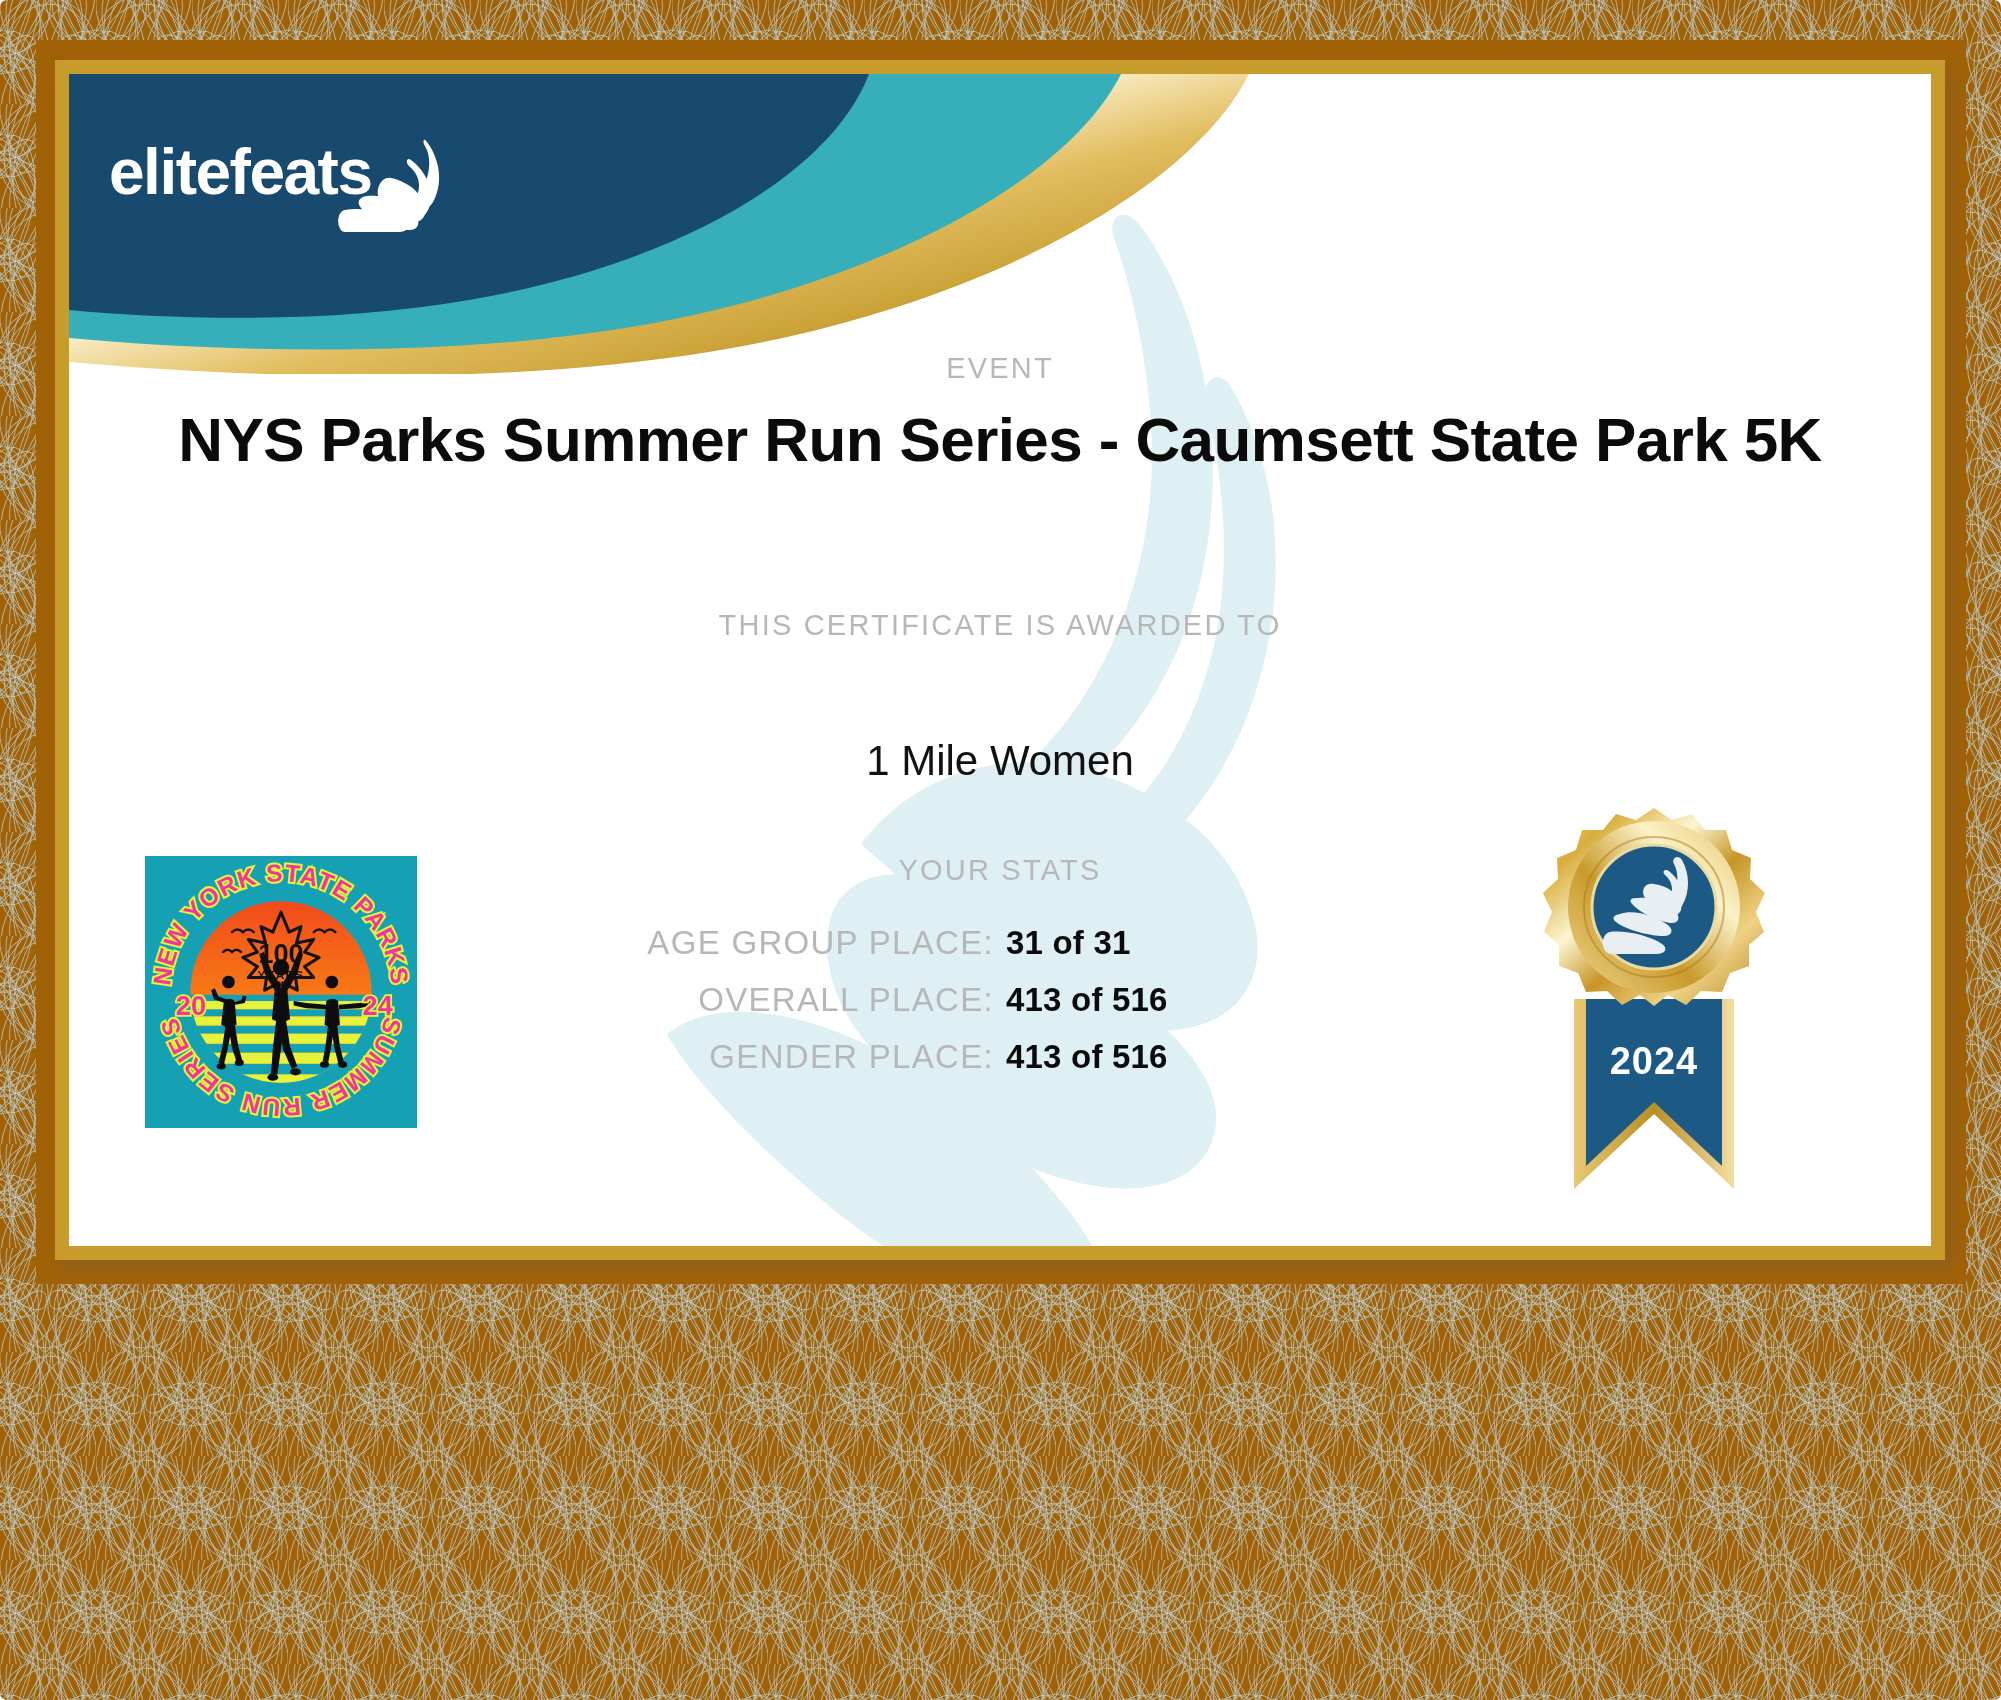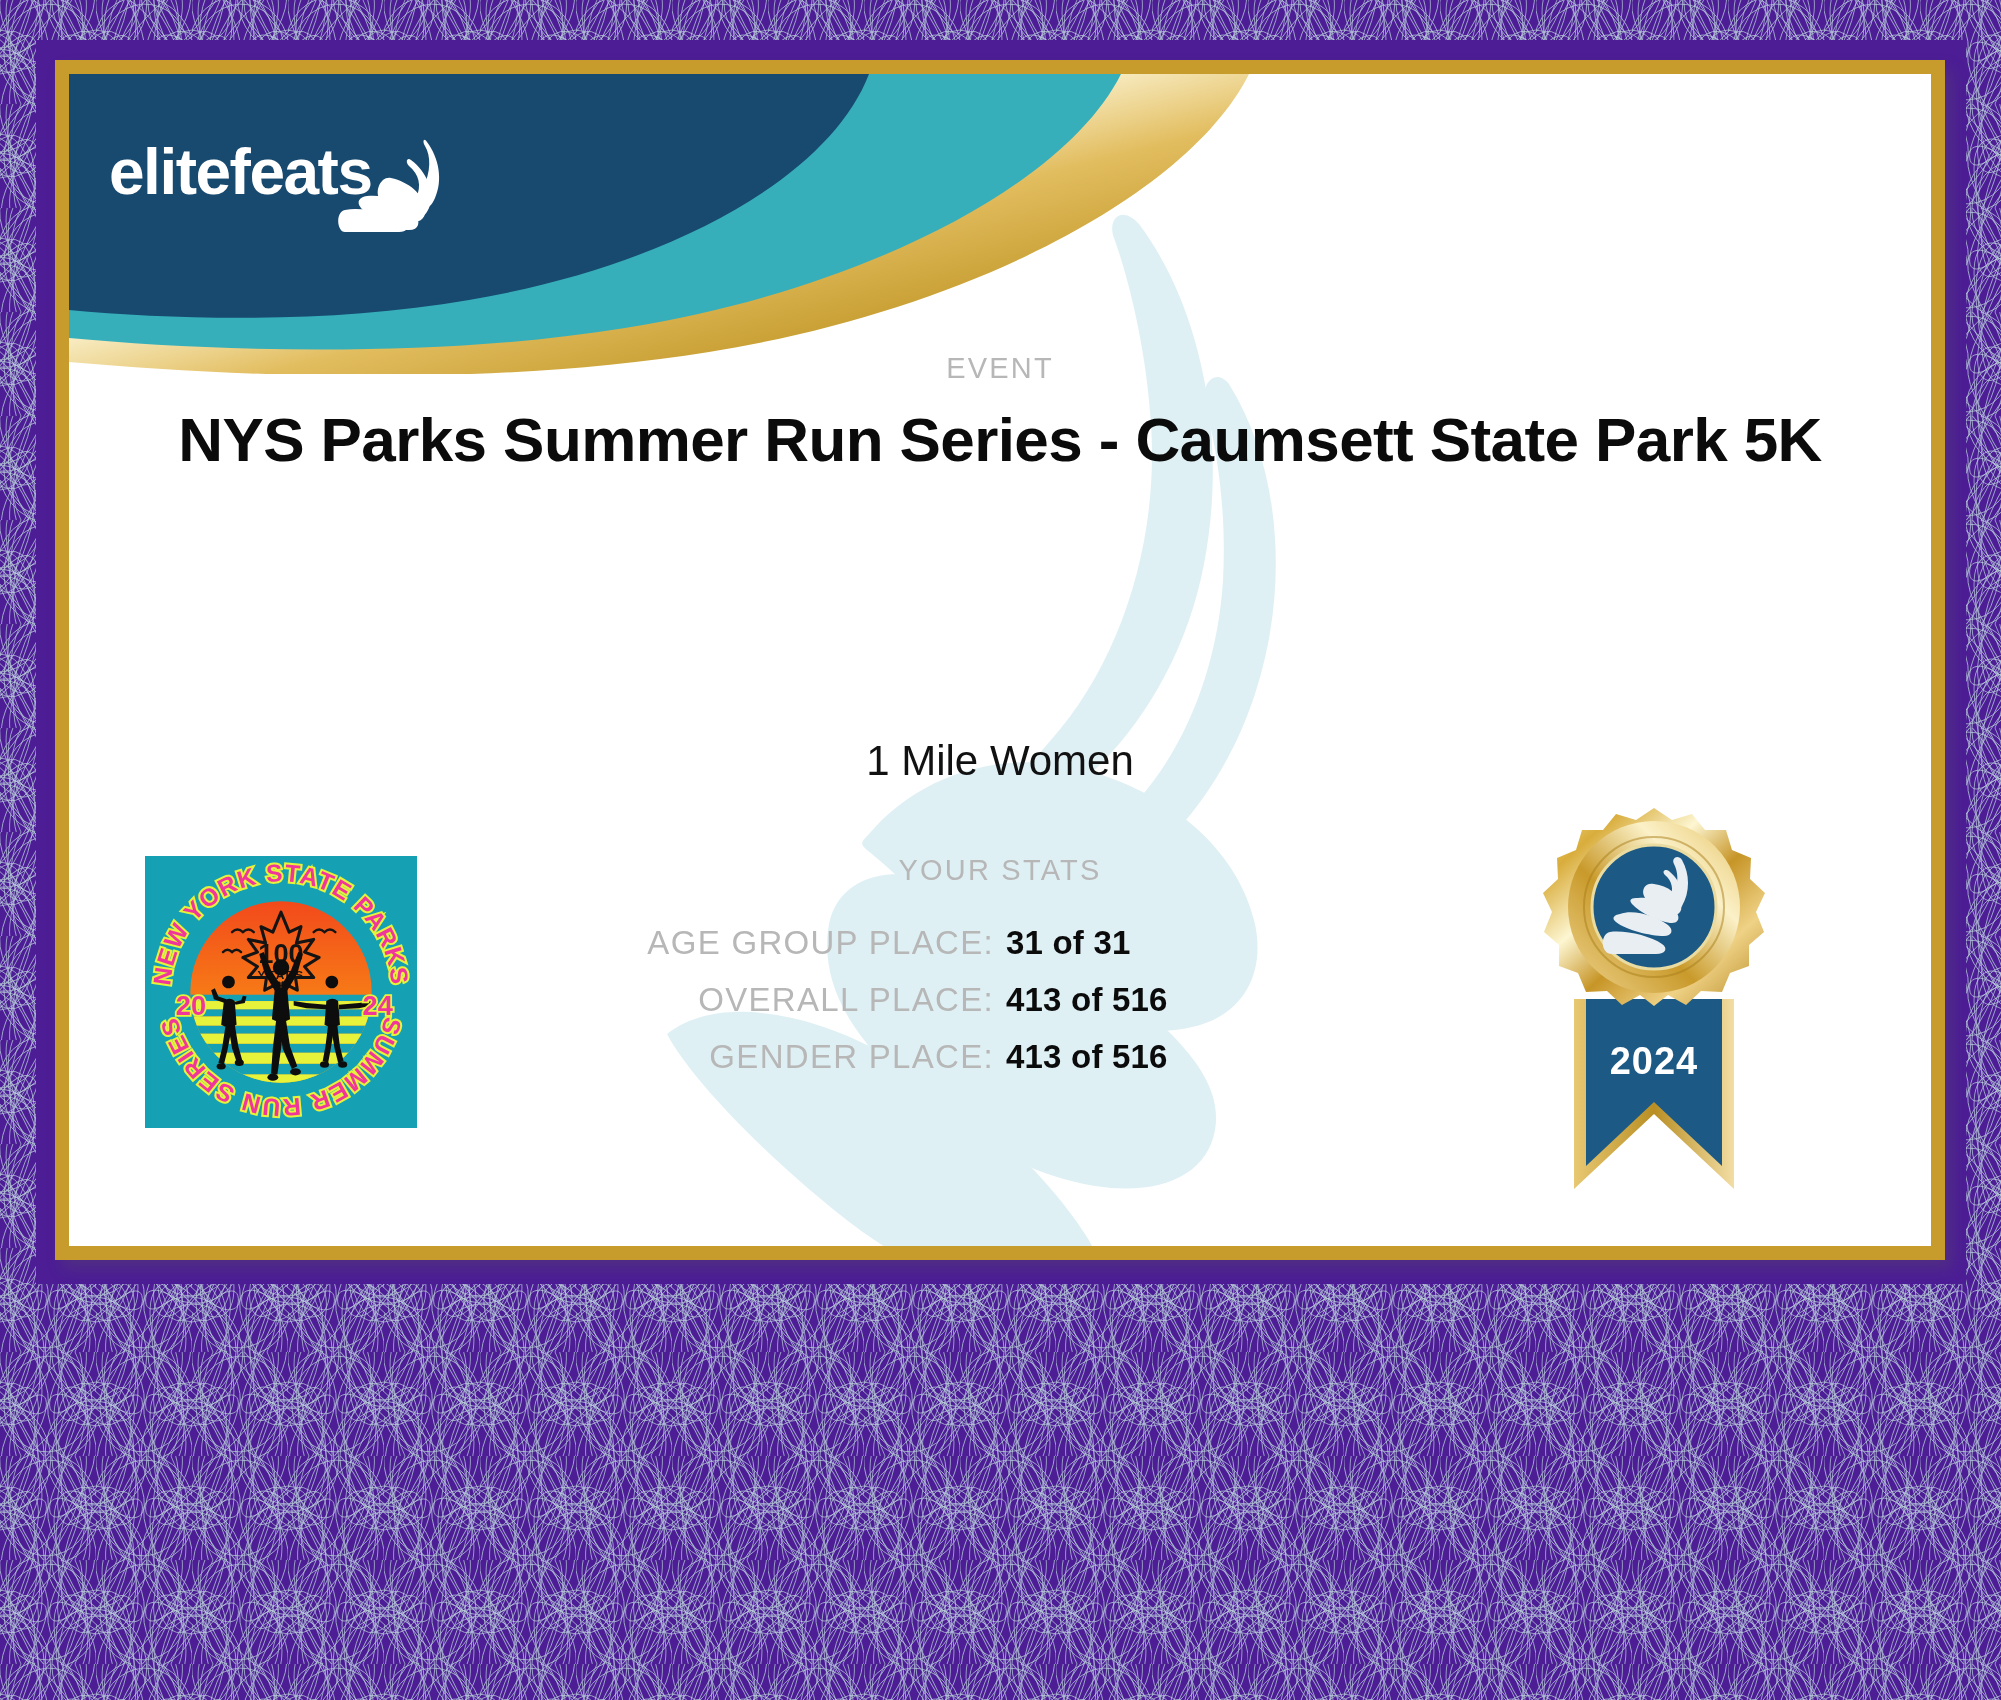--- a/index.html
+++ b/index.html
@@ -12,22 +12,23 @@
     height: 1700px;
     font-family: "Liberation Sans", sans-serif;
     overflow: hidden;
     position: relative;
   }
 
   
   #page {
     position: absolute;
     inset: 0;
-    background: #4c1d95;
+    background: #a16207;
     overflow: hidden;
+    border-radius: 7px;
   }
   #guilloche {
     position: absolute;
     inset: 0;
     pointer-events: none;
   }
 
   
   #cert-card {
     position: absolute;
@@ -292,20 +293,21 @@
                    C 284 106, 262 96, 252 84 C 247 78, 250 73, 258 72 Z"></path>
           <path d="M236 86 C 254 82, 280 90, 294 100 C 300 104, 298 108, 290 108
                    L 236 108 C 228 108, 226 88, 236 86 Z"></path>
         </g>
       </svg>
 
       <div id="event-label" class="label-caps">EVENT</div>
 
       <div id="event-title">NYS Parks Summer Run Series - Caumsett State Park 5K</div>
 
+      <div id="awarded-label" class="label-caps">THIS CERTIFICATE IS AWARDED TO</div>
 
 
       <div id="recipient-division">1 Mile Women</div>
 
       <div id="stats-label" class="label-caps">YOUR STATS</div>
 
       <div id="stats-table">
         <div class="stat-row">
           <div class="stat-key">AGE GROUP PLACE:</div>
           <div class="stat-val">31 of 31</div>

